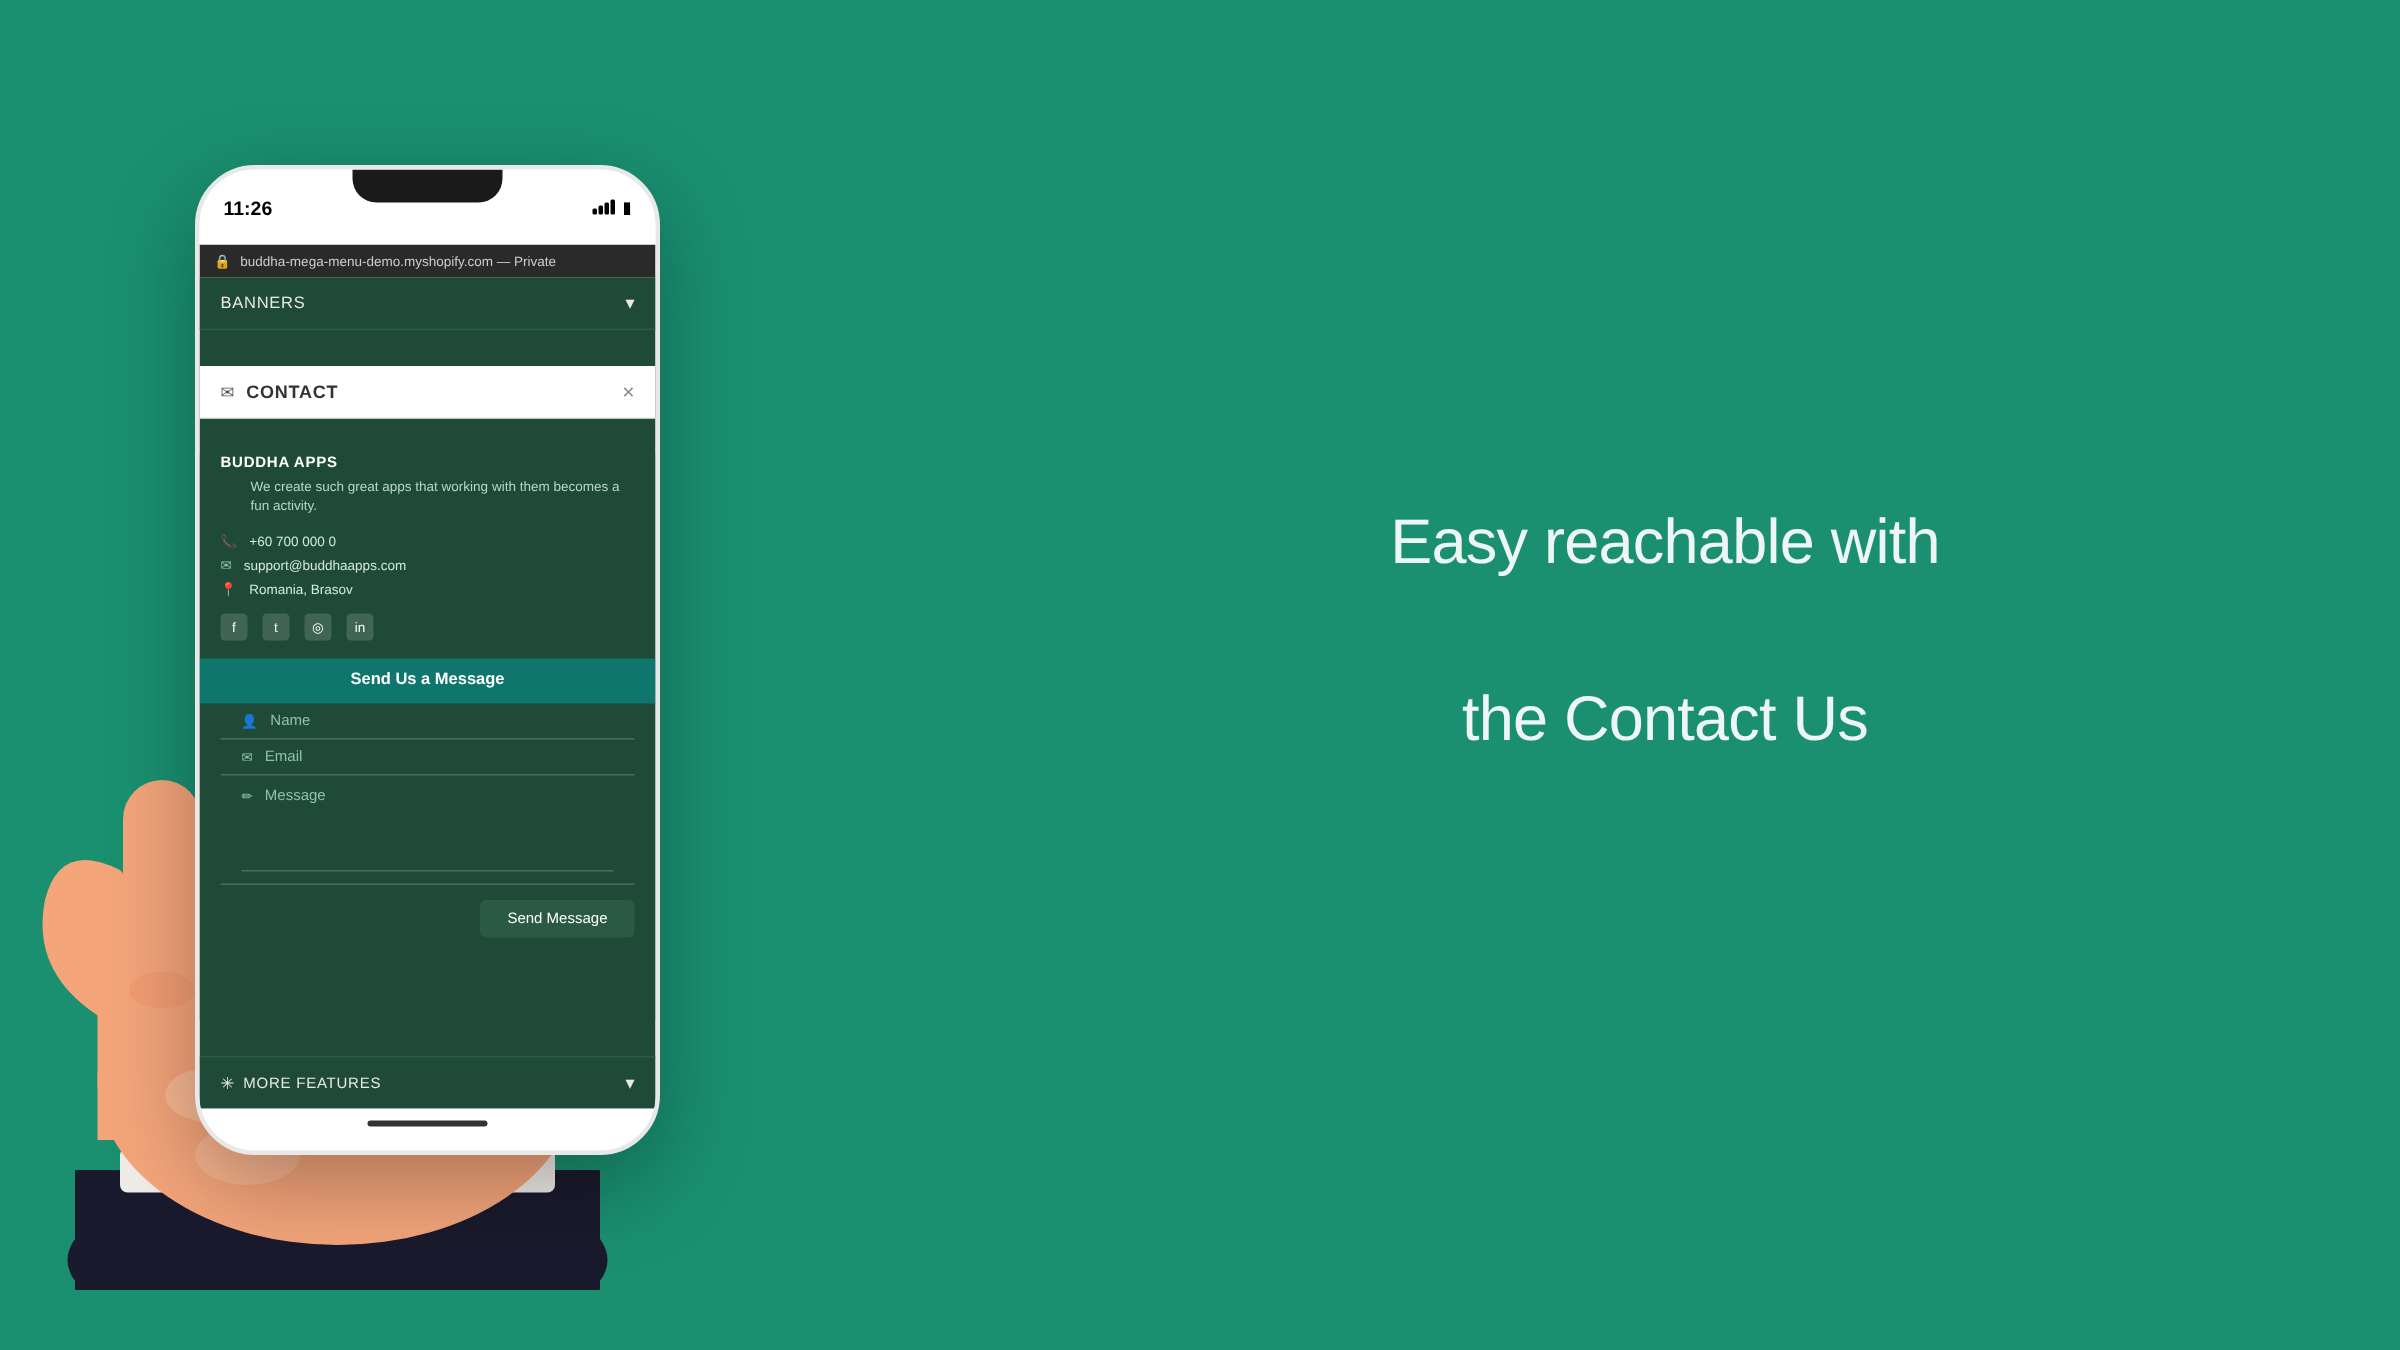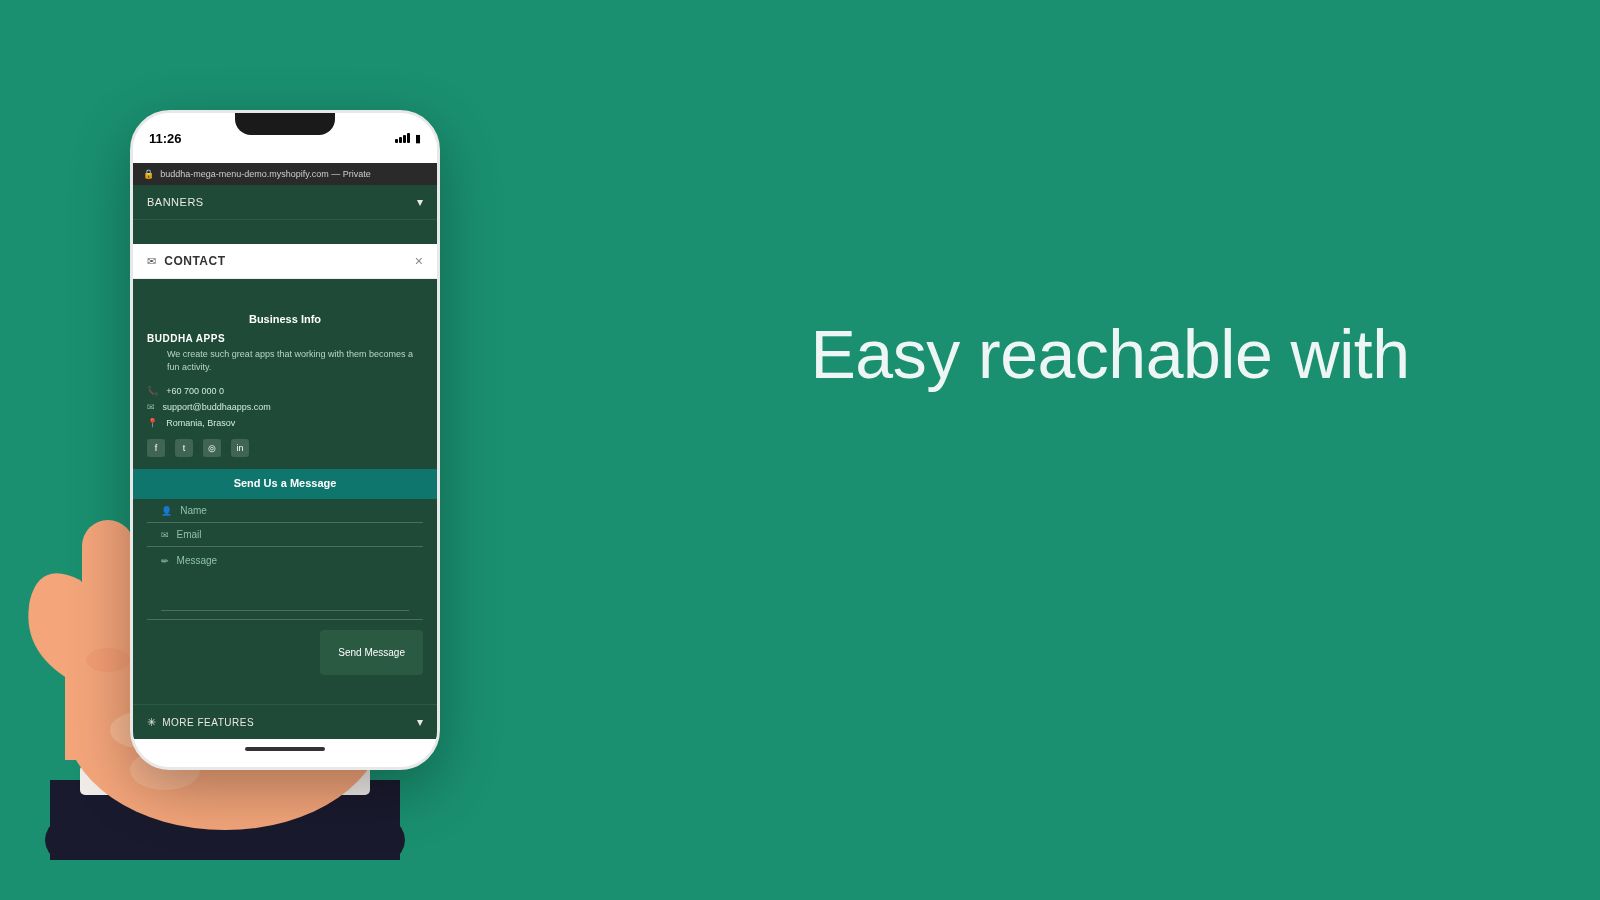--- a/index.html
+++ b/index.html
@@ -266,21 +266,21 @@
     .message-field {
       padding: 8px 14px;
       border-bottom: 1px solid rgba(255,255,255,0.2);
       margin: 0 14px;
     }
 
     .send-btn {
       background: #2a5a42;
       color: white;
       border: none;
-      padding: 17px 18px;
+      padding: 7px 18px;
       border-radius: 4px;
       font-size: 10px;
       cursor: pointer;
       margin: 10px 14px 10px auto;
       display: block;
     }
 
     
     .more-features-row {
       background: #1f4a38;
@@ -340,21 +340,21 @@
     .text-section {
       flex: 1;
       display: flex;
       align-items: center;
       justify-content: center;
       padding: 60px;
     }
 
     .headline-text {
       color: rgba(255,255,255,0.92);
-      font-size: 68px;
+      font-size: 42px;
       font-weight: 300;
       line-height: 1.4;
       text-align: center;
       max-width: 700px;
       letter-spacing: -0.5px;
     }
 
     
     .signal-bars {
       display: flex;
@@ -405,21 +405,20 @@
         <div class="contact-header">
           <div class="contact-header-left">
             <span class="envelope-icon">✉</span>
             <span class="contact-label">CONTACT</span>
           </div>
           <span class="close-icon">×</span>
         </div>
 
         <div class="contact-panel">
 
-          <div class="section-title">Business Info</div>
           <div class="business-name">BUDDHA APPS</div>
           <div class="business-desc">We create such great apps that working with them becomes a fun activity.</div>
 
           <div class="contact-item">
             <span class="contact-item-icon">📞</span>
             <span>+60 700 000 0</span>
           </div>
 
           <div class="contact-item">
             <span class="contact-item-icon">✉</span>
@@ -507,15 +506,16 @@
       <ellipse cx="165" cy="510" rx="35" ry="20" fill="#f9c4a0" opacity="0.5"></ellipse>
     </svg>
 
   </div>
 </div>
 
 <div class="text-section">
   <div class="headline-text">
     <div>Easy reachable with</div>
     <br>
+    <div>the Contact Us</div>
     <br>
   </div>
 </div>
 
 </body></html>

